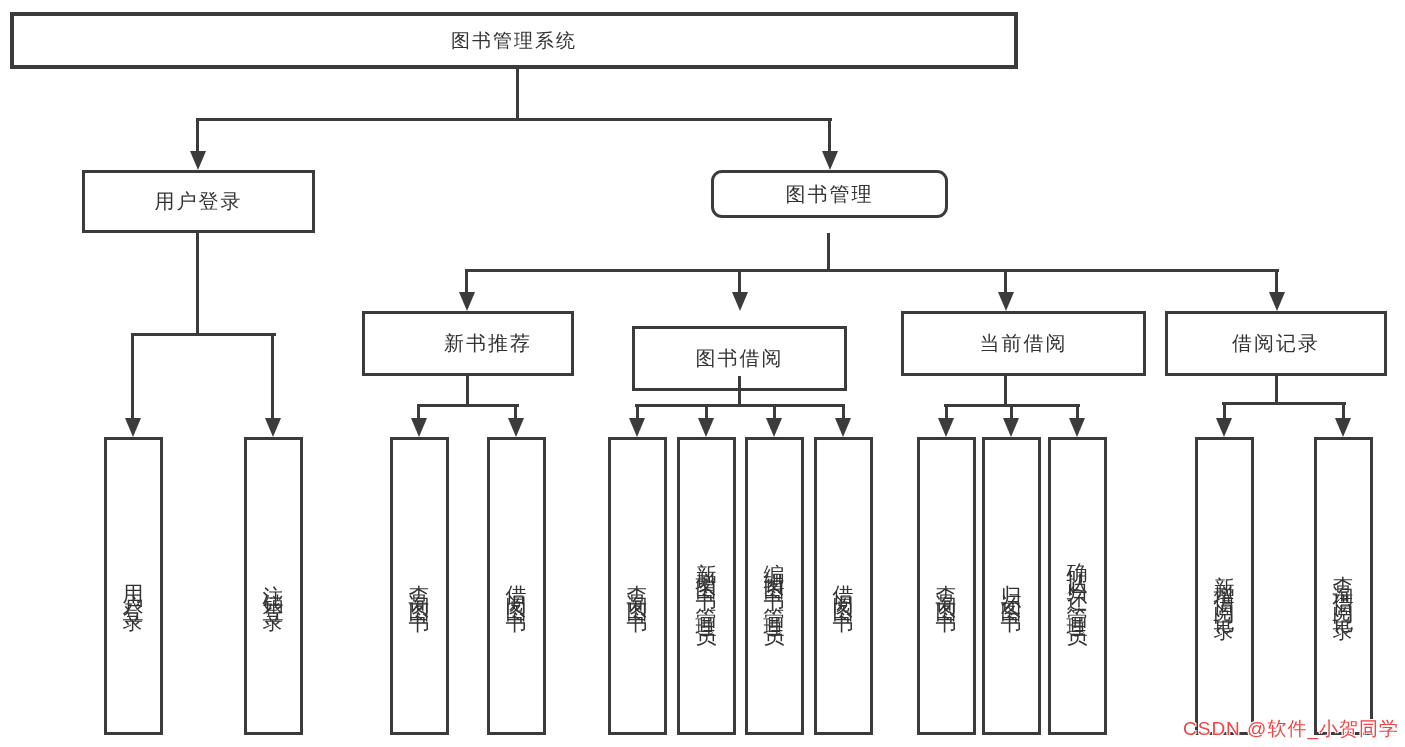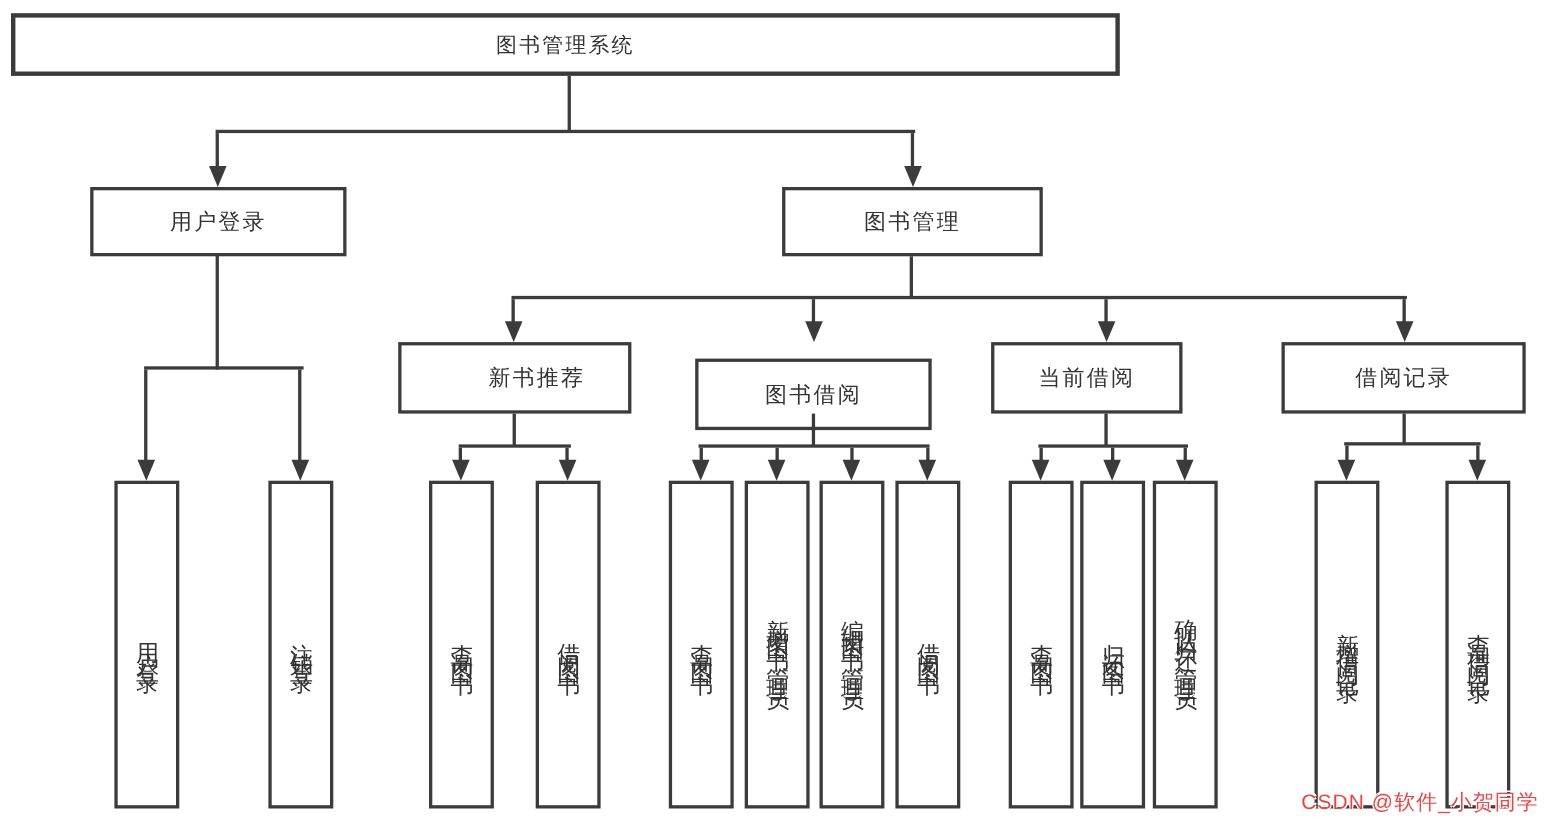--- a/index.html
+++ b/index.html
@@ -76,21 +76,21 @@
   <div class="vline" style="left:516px; top:69px; height:50px;"></div>
   <div class="hline" style="left:196px; top:118px; width:636px;"></div>
   <div class="vline" style="left:196px; top:121px; height:32px;"></div>
   <div class="arrow" style="left:190px; top:151px;"></div>
   <div class="vline" style="left:828px; top:121px; height:32px;"></div>
   <div class="arrow" style="left:822px; top:151px;"></div>
 
   <div class="box" style="left:82px; top:170px; width:233px; height:63px;">
     <span>用户登录</span>
   </div>
-  <div class="box" style="left:711px; top:170px; width:237px; height:63px;">
+  <div class="box" style="left:711px; top:170px; width:237px; height:48px;border-radius:11px;">
     <span>图书管理</span>
   </div>
 
   <div class="vline" style="left:196px; top:232px; height:104px;"></div>
   <div class="hline" style="left:131px; top:333px; width:145px;"></div>
   <div class="vline" style="left:131px; top:336px; height:84px;"></div>
   <div class="arrow" style="left:125px; top:418px;"></div>
   <div class="vline" style="left:271px; top:336px; height:84px;"></div>
   <div class="arrow" style="left:265px; top:418px;"></div>
 
@@ -104,21 +104,21 @@
   <div class="arrow" style="left:998px; top:292px;"></div>
   <div class="vline" style="left:1275px; top:272px; height:22px;"></div>
   <div class="arrow" style="left:1269px; top:292px;"></div>
 
   <div class="box" style="left:362px; top:311px; width:212px; height:65px;padding-left:40px;">
     <span>新书推荐</span>
   </div>
   <div class="box" style="left:632px; top:311px; width:215px; height:65px;margin-top:15px;">
     <span>图书借阅</span>
   </div>
-  <div class="box" style="left:901px; top:311px; width:174px; height:65px;">
+  <div class="box" style="left:901px; top:311px; width:245px; height:65px;">
     <span>当前借阅</span>
   </div>
   <div class="box" style="left:1165px; top:311px; width:222px; height:65px;">
     <span>借阅记录</span>
   </div>
 
   <div class="vline" style="left:466px; top:376px; height:30px;"></div>
   <div class="hline" style="left:417px; top:404px; width:102px;"></div>
   <div class="vline" style="left:417px; top:407px; height:13px;"></div>
   <div class="arrow" style="left:411px; top:418px;"></div>

